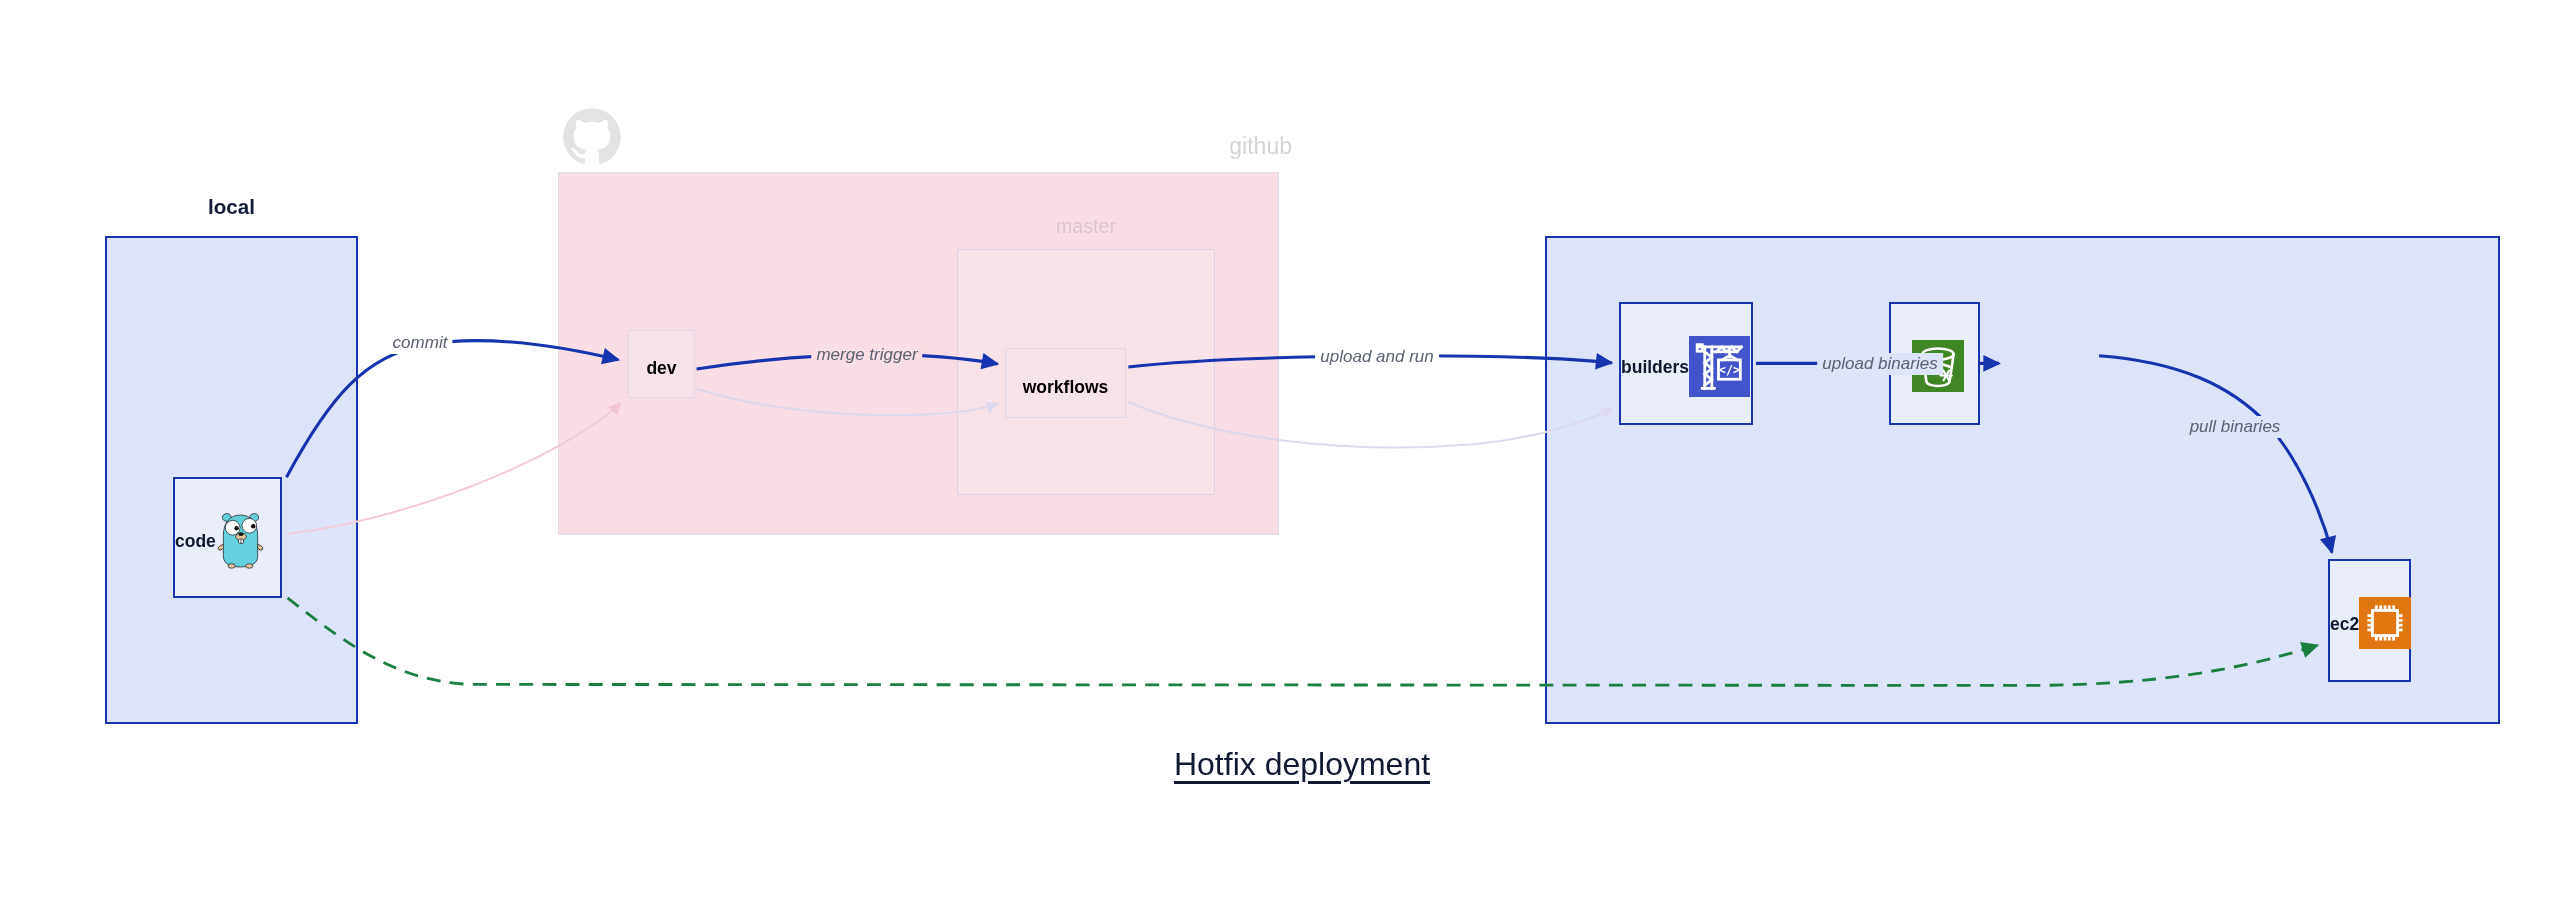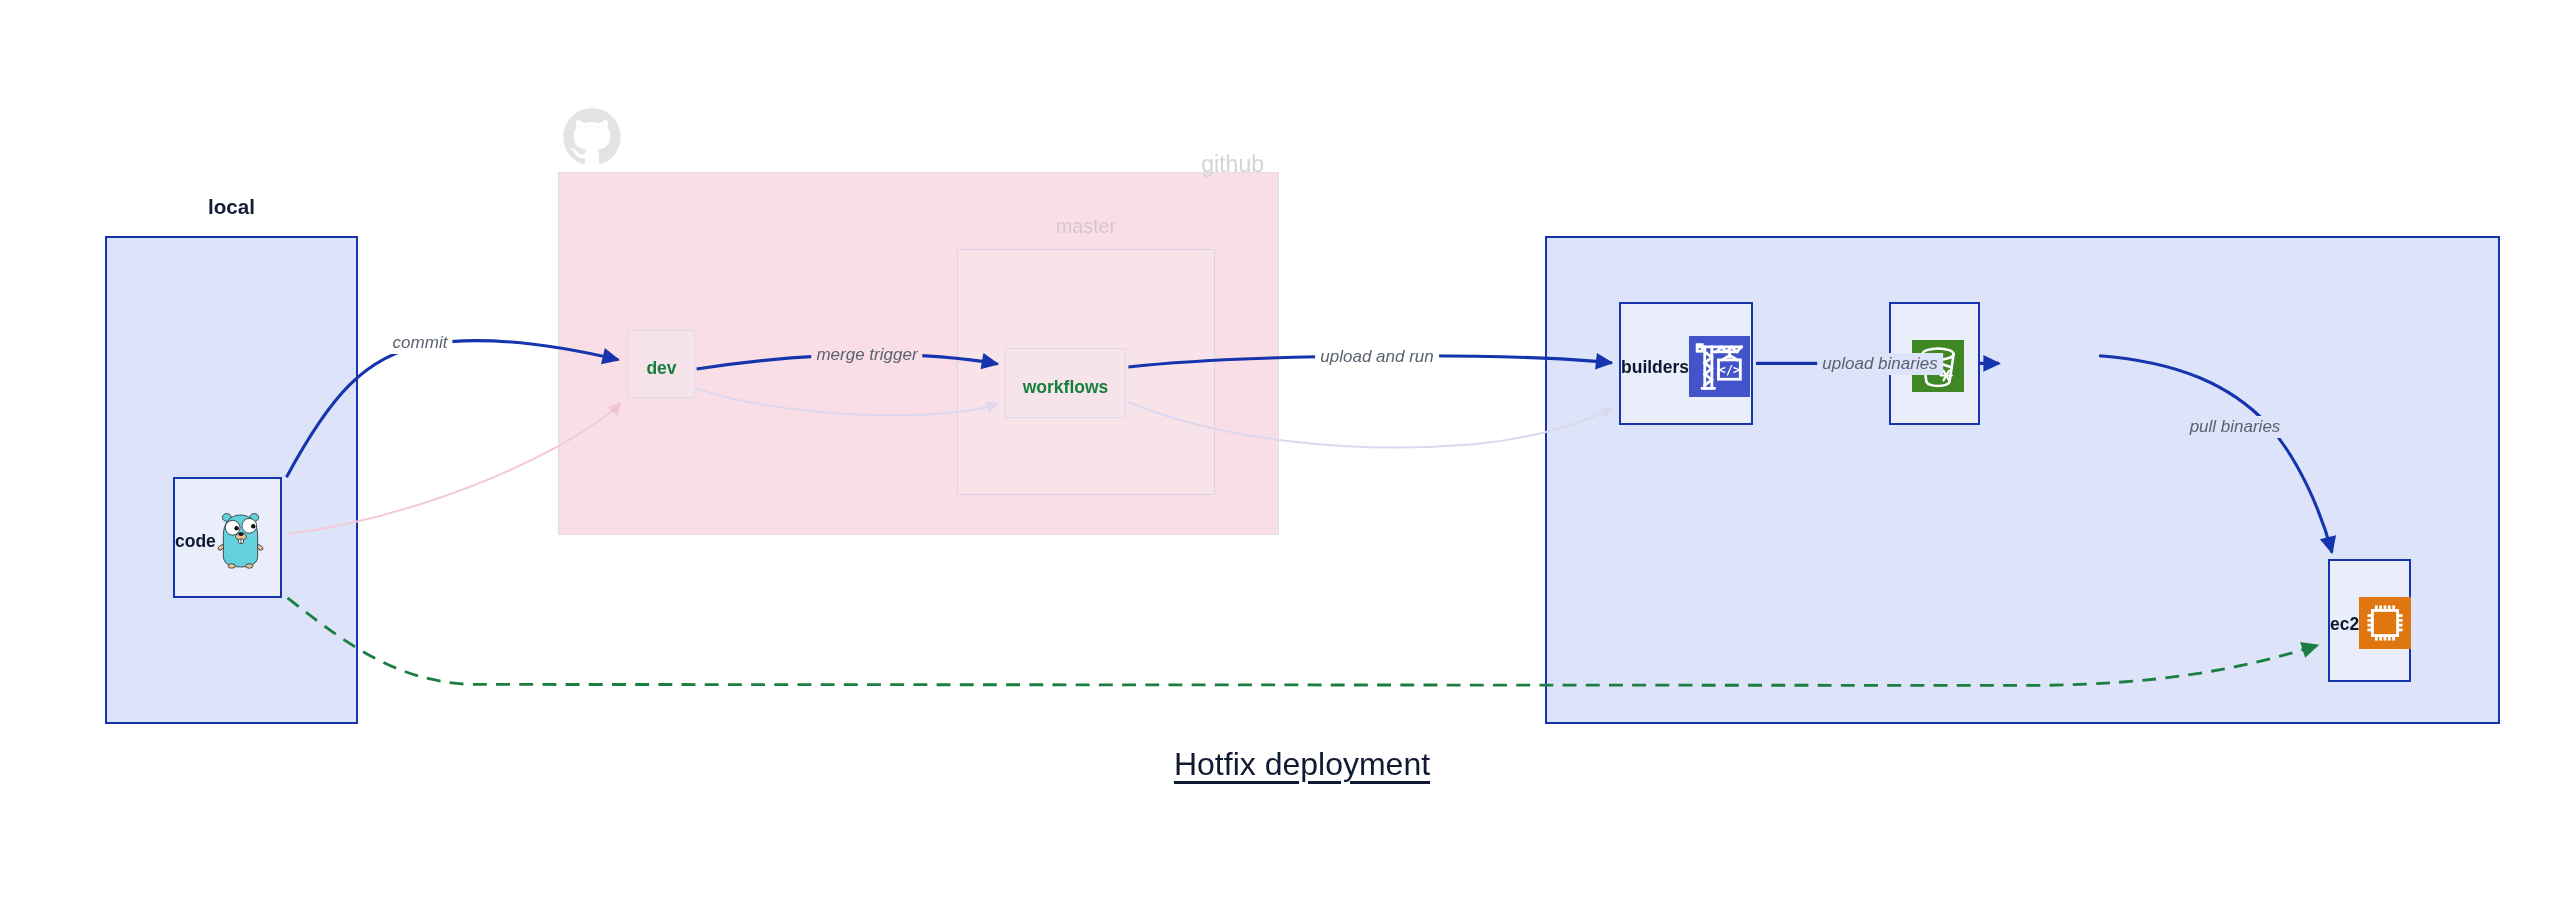--- a/index.html
+++ b/index.html
@@ -82,21 +82,21 @@
     background: #f7e4ea;
     justify-content: center;
   }
   .node-label {
     font-weight: 700;
     font-size: 17.5px;
     color: #0d1830;
     padding-top: 8.2px;
   }
   .node-faded .node-label {
-    color: #15803d;
+    color: #000000;
     padding-top: 0;
     margin-top: 8px;
   }
   .node-icon { margin-top: 7.2px; }
 
   
   .edge-label {
     position: absolute;
     transform: translate(-50%, -50%);
     font-size: 17px;
@@ -127,21 +127,21 @@
 </style>
 </head>
 <body>
 
 <div class="canvas">
 
   <div class="container-label" style="left:105px; top:195px; width:253px;">local</div>
   <div class="container-box local-box" style="left:105px; top:236px; width:253px; height:488px;"></div>
 
   <div class="container-box github-box" style="left:558px; top:172px; width:721px; height:363px;"></div>
-  <div class="github-label" style="left:555px; top:133px; width:709px;margin-top:18px;">github</div>
+  <div class="github-label" style="left:583px; top:133px; width:709px;">github</div>
   <span class="octocat" style="left:562px; top:107px;">
     <svg width="60" height="60" viewBox="0 0 24 24">
       <path fill="#e3e3e3" d="M12 .5C5.65.5.5 5.65.5 12c0 5.08 3.29 9.39 7.86 10.91.58.11.79-.25.79-.56 0-.28-.01-1.02-.02-2-3.2.7-3.88-1.54-3.88-1.54-.52-1.33-1.28-1.68-1.28-1.68-1.04-.71.08-.7.08-.7 1.15.08 1.76 1.18 1.76 1.18 1.03 1.76 2.7 1.25 3.35.96.1-.75.4-1.25.72-1.54-2.55-.29-5.24-1.28-5.24-5.68 0-1.26.45-2.28 1.18-3.09-.12-.29-.51-1.46.11-3.05 0 0 .97-.31 3.17 1.18.92-.26 1.9-.38 2.88-.39.98.01 1.96.13 2.88.39 2.2-1.49 3.17-1.18 3.17-1.18.62 1.59.23 2.76.11 3.05.74.81 1.18 1.83 1.18 3.09 0 4.41-2.69 5.38-5.25 5.67.41.35.78 1.05.78 2.12 0 1.53-.01 2.76-.01 3.14 0 .31.21.67.8.56A11.51 11.51 0 0 0 23.5 12C23.5 5.65 18.35.5 12 .5z"></path>
     </svg>
   </span>
   <div class="master-label" style="left:957px; top:215px; width:258px;">master</div>
   <div class="container-box master-box" style="left:957px; top:249px; width:258px; height:246px;"></div>
 
   <div class="container-box aws-box" style="left:1545px; top:236px; width:955px; height:488px;"></div>
 

